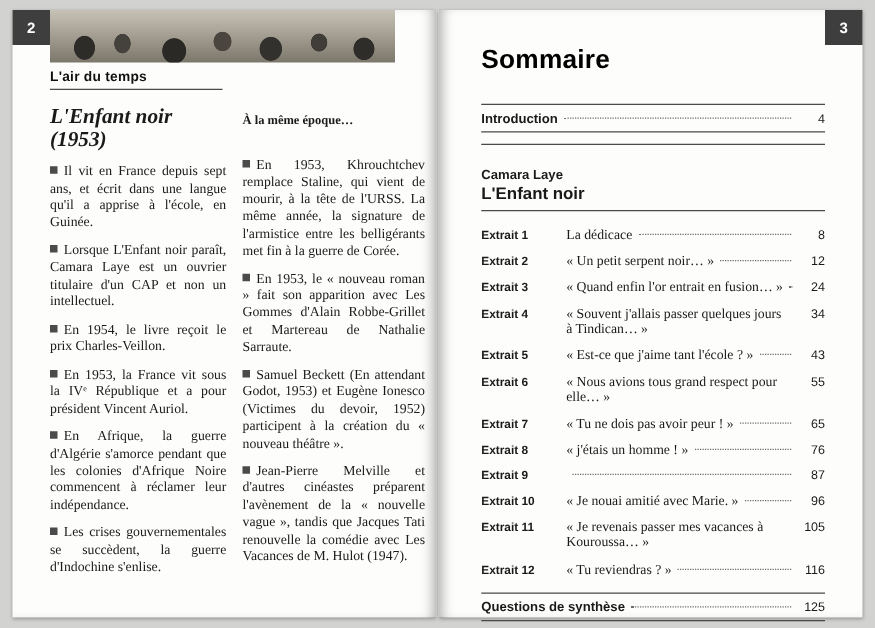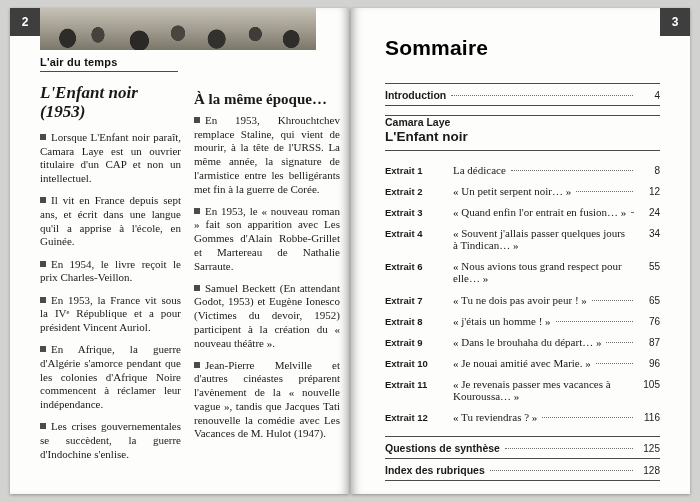--- a/index.html
+++ b/index.html
@@ -44,41 +44,41 @@
     letter-spacing:.2px;color:#111;
   }
   .section-rule{width:138px;border-bottom:1.3px solid var(--rule,#3f3f3f);margin:3px 0 7px;}
   .cols{display:flex;gap:13px;}
   .col1{width:141px;flex:none;}
   .col2{flex:1;padding-top:12px;}
   .book-title{
     font-size:17px;font-weight:bold;font-style:italic;line-height:1.12;
     margin:4px 0 10px;
   }
-  .col2-title{font-size:15px;font-weight:bold;margin:0 0 6px;}
+  .col2-title{font-size:10px;font-weight:bold;margin:0 0 24px;}
   .para{font-size:11px;line-height:13.7px;text-align:justify;margin:0 0 8.5px;}
   .bullet{
     display:inline-block;width:6px;height:6px;background:var(--bullet,#4b4b4b);
     margin-right:5px;position:relative;top:-1px;
   }
 
   
   .rp-content{position:absolute;left:34px;right:30px;top:28px;}
   .sommaire{
     font-family:"Liberation Sans", sans-serif;font-weight:bold;font-size:21px;
     letter-spacing:.2px;margin:0 0 23px;color:#000;
   }
   .rule{border-bottom:1px solid var(--rule,#4a4a4a);}
   .toc-row{display:flex;align-items:baseline;padding:5px 0 4px;}
   .toc-label{font-family:"Liberation Sans", sans-serif;font-weight:bold;font-size:10.5px;text-align:right;}
   .dots{flex:1;margin:0 5px;border-bottom:1.6px dotted #6d6d6d;position:relative;top:-3px;}
   .pagenum{font-family:"Liberation Sans", sans-serif;font-size:10px;min-width:22px;text-align:right;}
 
   .work{margin-top:9px;}
-  .work-author{font-family:"Liberation Sans", sans-serif;font-weight:bold;font-size:10.5px;margin:0 0 1px;}
+  .work-author{font-family:"Liberation Sans", sans-serif;font-weight:bold;font-size:10.5px;margin:18px 0 1px;}
   .work-title{font-family:"Liberation Sans", sans-serif;font-weight:bold;font-size:13.5px;margin:0 0 6px;}
 
   .extraits{margin-top:8px;margin-bottom:8px;}
   .ex-row{display:flex;align-items:baseline;padding:4.6px 0;}
   .ex-label{font-family:"Liberation Sans", sans-serif;font-weight:bold;font-size:9.5px;width:68px;flex:none;}
   .ex-title{font-size:11px;}
 
   .back{margin-top:6px;}
 </style>
 </head>
@@ -93,22 +93,22 @@
   <div class="lp-content">
     <div class="section-header">L'air du temps</div>
     <div class="section-rule"></div>
 
     <div class="cols">
       <div class="col1">
         <div class="book-title">
           <span>L'Enfant noir</span><br>
           <span>(1953)</span>
         </div>
+        <p class="para"><span class="bullet"></span><span>Il vit en France depuis sept ans, et écrit dans une langue qu'il a apprise à l'école, en Guinée.</span></p>
         <p class="para"><span class="bullet"></span><span>Lorsque L'Enfant noir paraît, Camara Laye est un ouvrier titulaire d'un CAP et non un intellectuel.</span></p>
-        <p class="para"><span class="bullet"></span><span>Il vit en France depuis sept ans, et écrit dans une langue qu'il a apprise à l'école, en Guinée.</span></p>
         <p class="para"><span class="bullet"></span><span>En 1954, le livre reçoit le prix Charles-Veillon.</span></p>
         <p class="para"><span class="bullet"></span><span>En 1953, la France vit sous la IVᵉ République et a pour président Vincent Auriol.</span></p>
         <p class="para"><span class="bullet"></span><span>En Afrique, la guerre d'Algérie s'amorce pendant que les colonies d'Afrique Noire commencent à réclamer leur indépendance.</span></p>
         <p class="para"><span class="bullet"></span><span>Les crises gouvernementales se succèdent, la guerre d'Indochine s'enlise.</span></p>
       </div>
 
       <div class="col2">
         <div class="col2-title">À la même époque…</div>
         <p class="para"><span class="bullet"></span><span>En 1953, Khrouchtchev remplace Staline, qui vient de mourir, à la tête de l'URSS. La même année, la signature de l'armistice entre les belligérants met fin à la guerre de Corée.</span></p>
         <p class="para"><span class="bullet"></span><span>En 1953, le « nouveau roman » fait son apparition avec Les Gommes d'Alain Robbe-Grillet et Martereau de Nathalie Sarraute.</span></p>
@@ -161,40 +161,45 @@
           <span class="dots"></span>
           <span class="pagenum">24</span>
         </div>
       <div class="ex-row">
           <span class="ex-label">Extrait 4</span>
           <span class="ex-title">« Souvent j'allais passer quelques jours à Tindican… »</span>
           <span class="dots"></span>
           <span class="pagenum">34</span>
         </div>
       <div class="ex-row">
+          <span class="ex-label">Extrait 5</span>
+          <span class="ex-title">« Est-ce que j'aime tant l'école ? »</span>
+          <span class="dots"></span>
+          <span class="pagenum">43</span>
+        </div>
+      <div class="ex-row">
           <span class="ex-label">Extrait 6</span>
           <span class="ex-title">« Nous avions tous grand respect pour elle… »</span>
           <span class="dots"></span>
           <span class="pagenum">55</span>
         </div>
       <div class="ex-row">
           <span class="ex-label">Extrait 7</span>
           <span class="ex-title">« Tu ne dois pas avoir peur ! »</span>
           <span class="dots"></span>
           <span class="pagenum">65</span>
         </div>
       <div class="ex-row">
           <span class="ex-label">Extrait 8</span>
           <span class="ex-title">« j'étais un homme ! »</span>
           <span class="dots"></span>
           <span class="pagenum">76</span>
         </div>
       <div class="ex-row">
           <span class="ex-label">Extrait 9</span>
-          <span class="ex-title">« Dans le brouhaha du départ… »</span>
           <span class="dots"></span>
           <span class="pagenum">87</span>
         </div>
       <div class="ex-row">
           <span class="ex-label">Extrait 10</span>
           <span class="ex-title">« Je nouai amitié avec Marie. »</span>
           <span class="dots"></span>
           <span class="pagenum">96</span>
         </div>
       <div class="ex-row">

